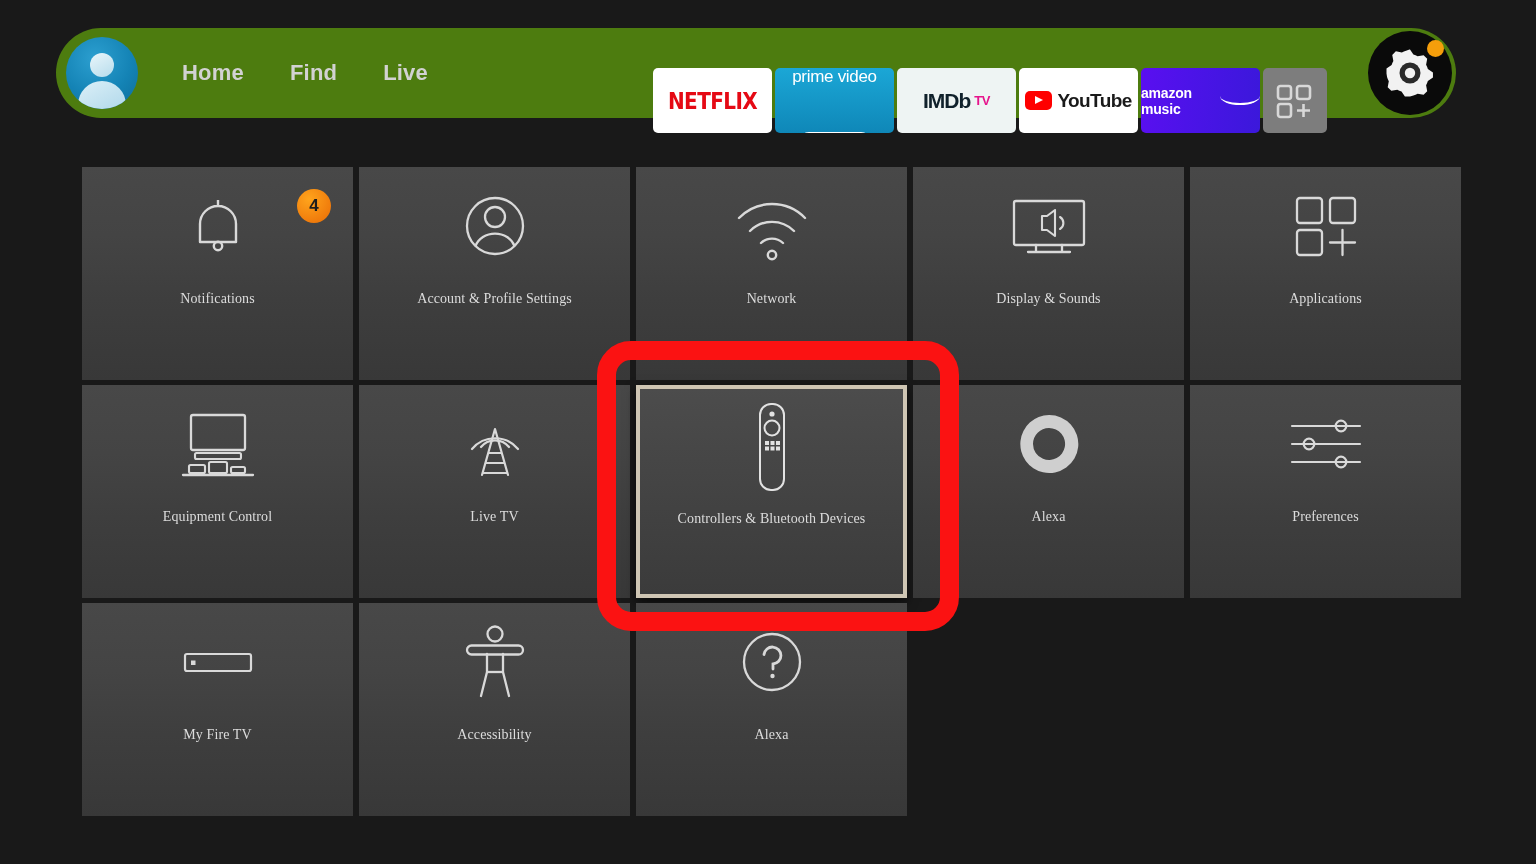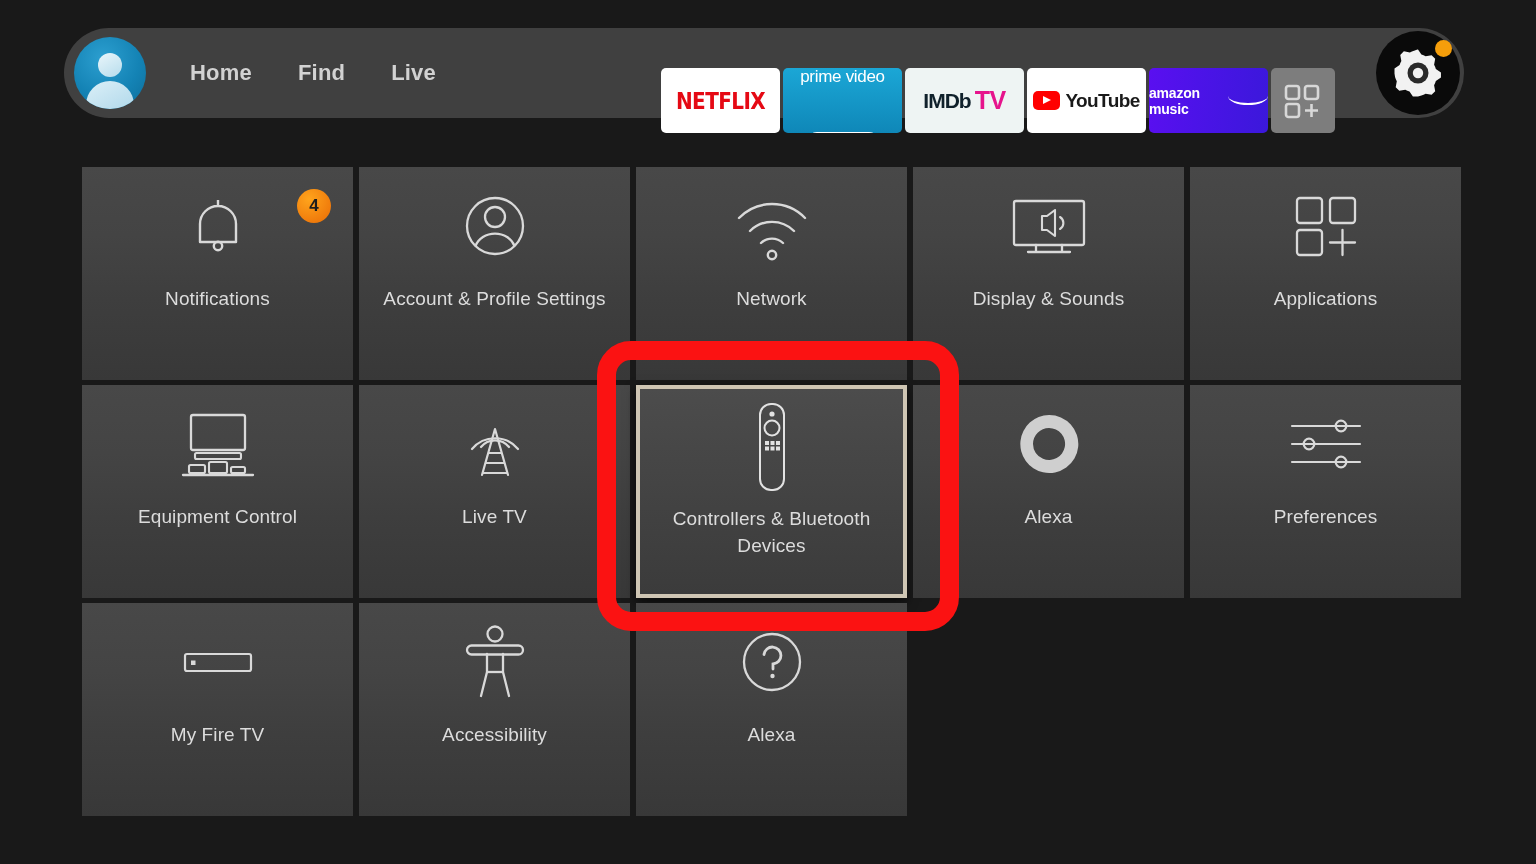--- a/index.html
+++ b/index.html
@@ -6,22 +6,22 @@
   html, body {
     width:1536px; height:864px;
     background:#191919;
     font-family:"Liberation Sans", sans-serif;
     overflow:hidden;
   }
   #stage { position:relative; width:1536px; height:864px; background:#191919; }
 
   
   .navbar{
-    position:absolute; left:64px; top:28px; width:1400px; height:90px;
-    background:#404040; border-radius:46px;
+    position:absolute; left:56px; top:28px; width:1400px; height:90px;
+    background:#4d7c0f; border-radius:46px;
     display:flex; align-items:center;
   }
   .avatar{
     position:absolute; left:10px; top:9px; width:72px; height:72px;
     border-radius:50%;
     background:radial-gradient(circle at 40% 30%, #2c9fd0 0%, #1483b5 55%, #0d6d99 100%);
     overflow:hidden;
   }
   .avatar .head{
     position:absolute; left:50%; top:16px; transform:translateX(-50%);
@@ -46,21 +46,21 @@
     overflow:hidden; cursor:pointer; position:relative;
   }
   .app-netflix{ background:#ffffff;margin-left:8px; }
   .app-netflix .lbl{ color:#e50914; font-size:20px; font-weight:bold; letter-spacing:-.6px; font-family:"DejaVu Sans", sans-serif; transform:scaleY(1.18); }
   .app-prime{ background:linear-gradient(180deg,#1ba7d6 0%,#0f87b8 100%); flex-direction:column;gap:46px; }
   .app-prime .lbl{ color:#fff; font-size:17px; letter-spacing:-.3px; }
   .app-prime .smile{ width:60px; height:11px; margin-top:-1px;
     border-bottom:2.5px solid #fff; border-radius:0 0 50% 50%/0 0 100% 100%; }
   .app-imdb{ background:#eef4f3; gap:4px; }
   .app-imdb .imdb{ color:#10212b; font-size:21px; font-weight:bold; letter-spacing:-1px; }
-  .app-imdb .tv{ color:#e6148c; font-size:25px; font-weight:bold; letter-spacing:-.5px; }
+  .app-imdb .tv{ color:#e6148c; font-size:13px; font-weight:bold; letter-spacing:-.5px; }
   .app-youtube{ background:#ffffff; gap:5px; }
   .app-youtube .ytbox{ width:27px; height:19px; background:#ff0000; border-radius:5px; position:relative; }
   .app-youtube .ytbox:after{ content:""; position:absolute; left:10px; top:5px;
     border-left:8px solid #fff; border-top:4.5px solid transparent; border-bottom:4.5px solid transparent; }
   .app-youtube .lbl{ color:#1a1a1a; font-size:19px; font-weight:bold; letter-spacing:-.6px; }
   .app-news{ background:linear-gradient(100deg,#f97316 0%,#f0531d 28%,#e0249b 72%,#d81fb4 100%); }
   .app-news .lbl{ color:#fff; font-size:26px; letter-spacing:-.5px; }
   .app-amusic{ background:linear-gradient(95deg,#5a0ff0 0%,#4c13e8 40%,#3b18db 100%); }
   .app-amusic .lbl{ color:#fff; font-size:14px; font-weight:bold; letter-spacing:-.2px; }
   .app-amusic .smile{ width:48px; height:9px; margin-top:0px;
@@ -91,22 +91,22 @@
     background:linear-gradient(180deg,#484848 0%,#444444 32%,#3e3e3e 62%, #383838 100%);
     display:flex; flex-direction:column; align-items:center; justify-content:flex-start;
     cursor:pointer; overflow:hidden;
   }
   .tile .icon{
     height:118px; width:100%;
     display:flex; align-items:center; justify-content:center;
   }
   .tile .icon svg{ display:block; }
   .tile .label{
-    color:#dcdcdc; font-size:19px; line-height:27px; text-align:center;
-    max-width:230px; letter-spacing:.1px;
+    color:#dcdcdc; font-size:14px; line-height:27px; text-align:center;
+    max-width:230px; letter-spacing:.1px;font-family:Liberation Serif, serif;
   }
   .tile.selected{
     background:linear-gradient(180deg,#4c4c4c 0%,#454545 40%,#3b3b3b 100%);
     border:4px solid #cfc6b4;
     box-shadow:0 4px 10px rgba(0,0,0,.6);
   }
   .tile.selected .icon{ height:116px; }
   .tile.empty{ background:transparent; cursor:default; }
 
   .badge{

